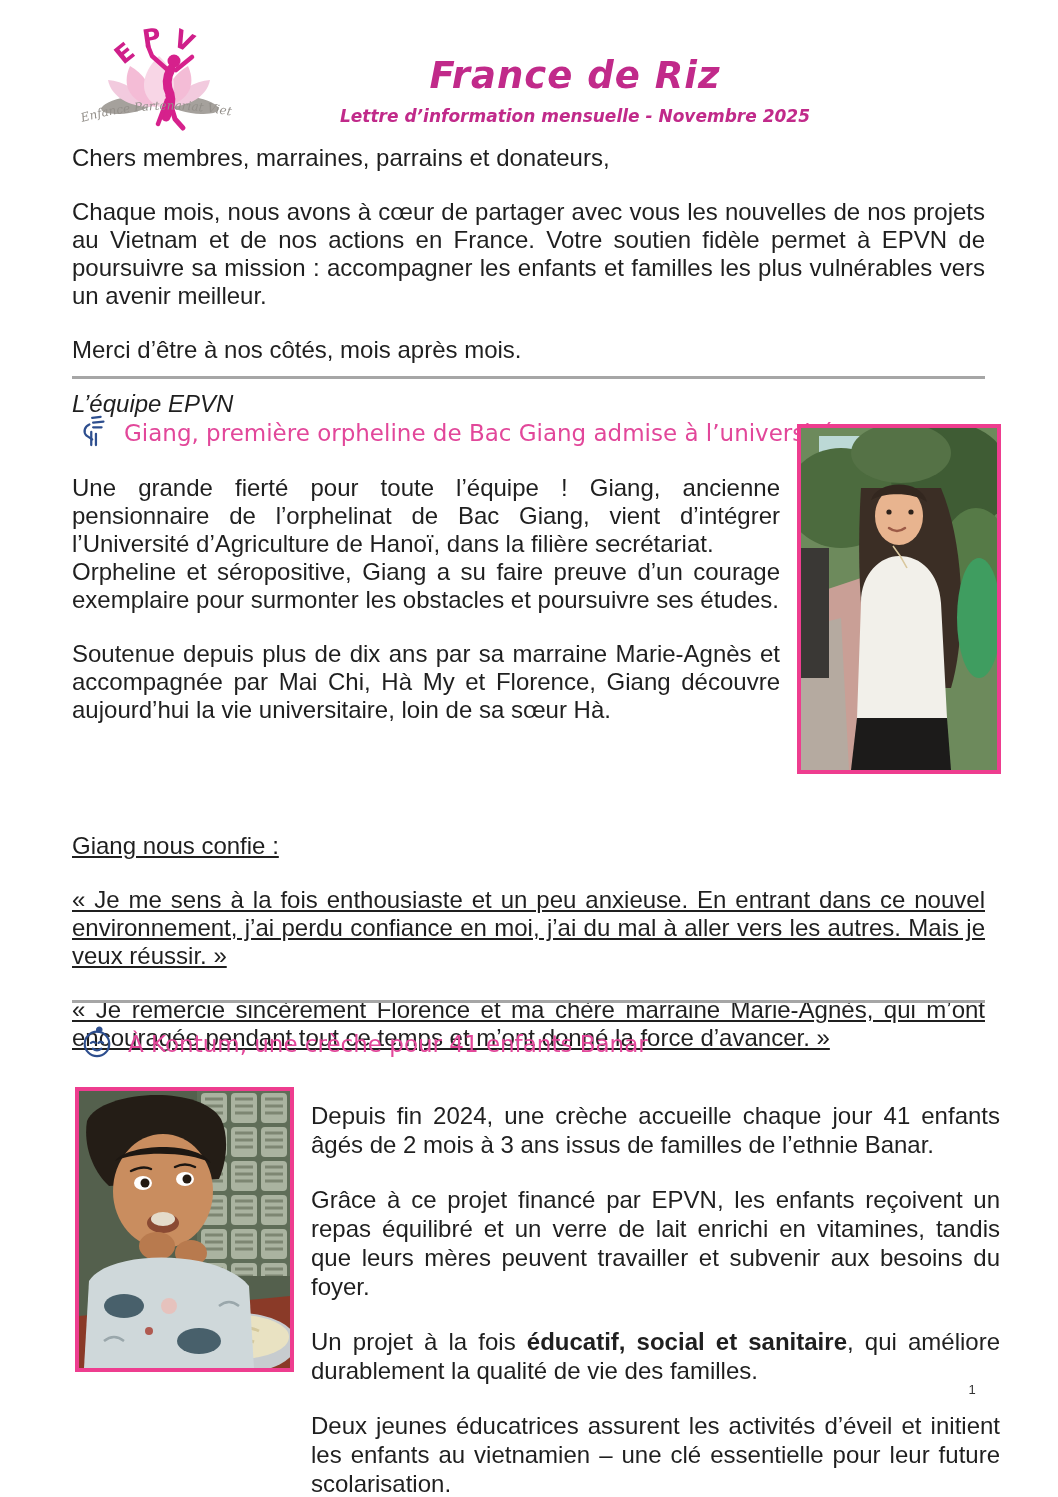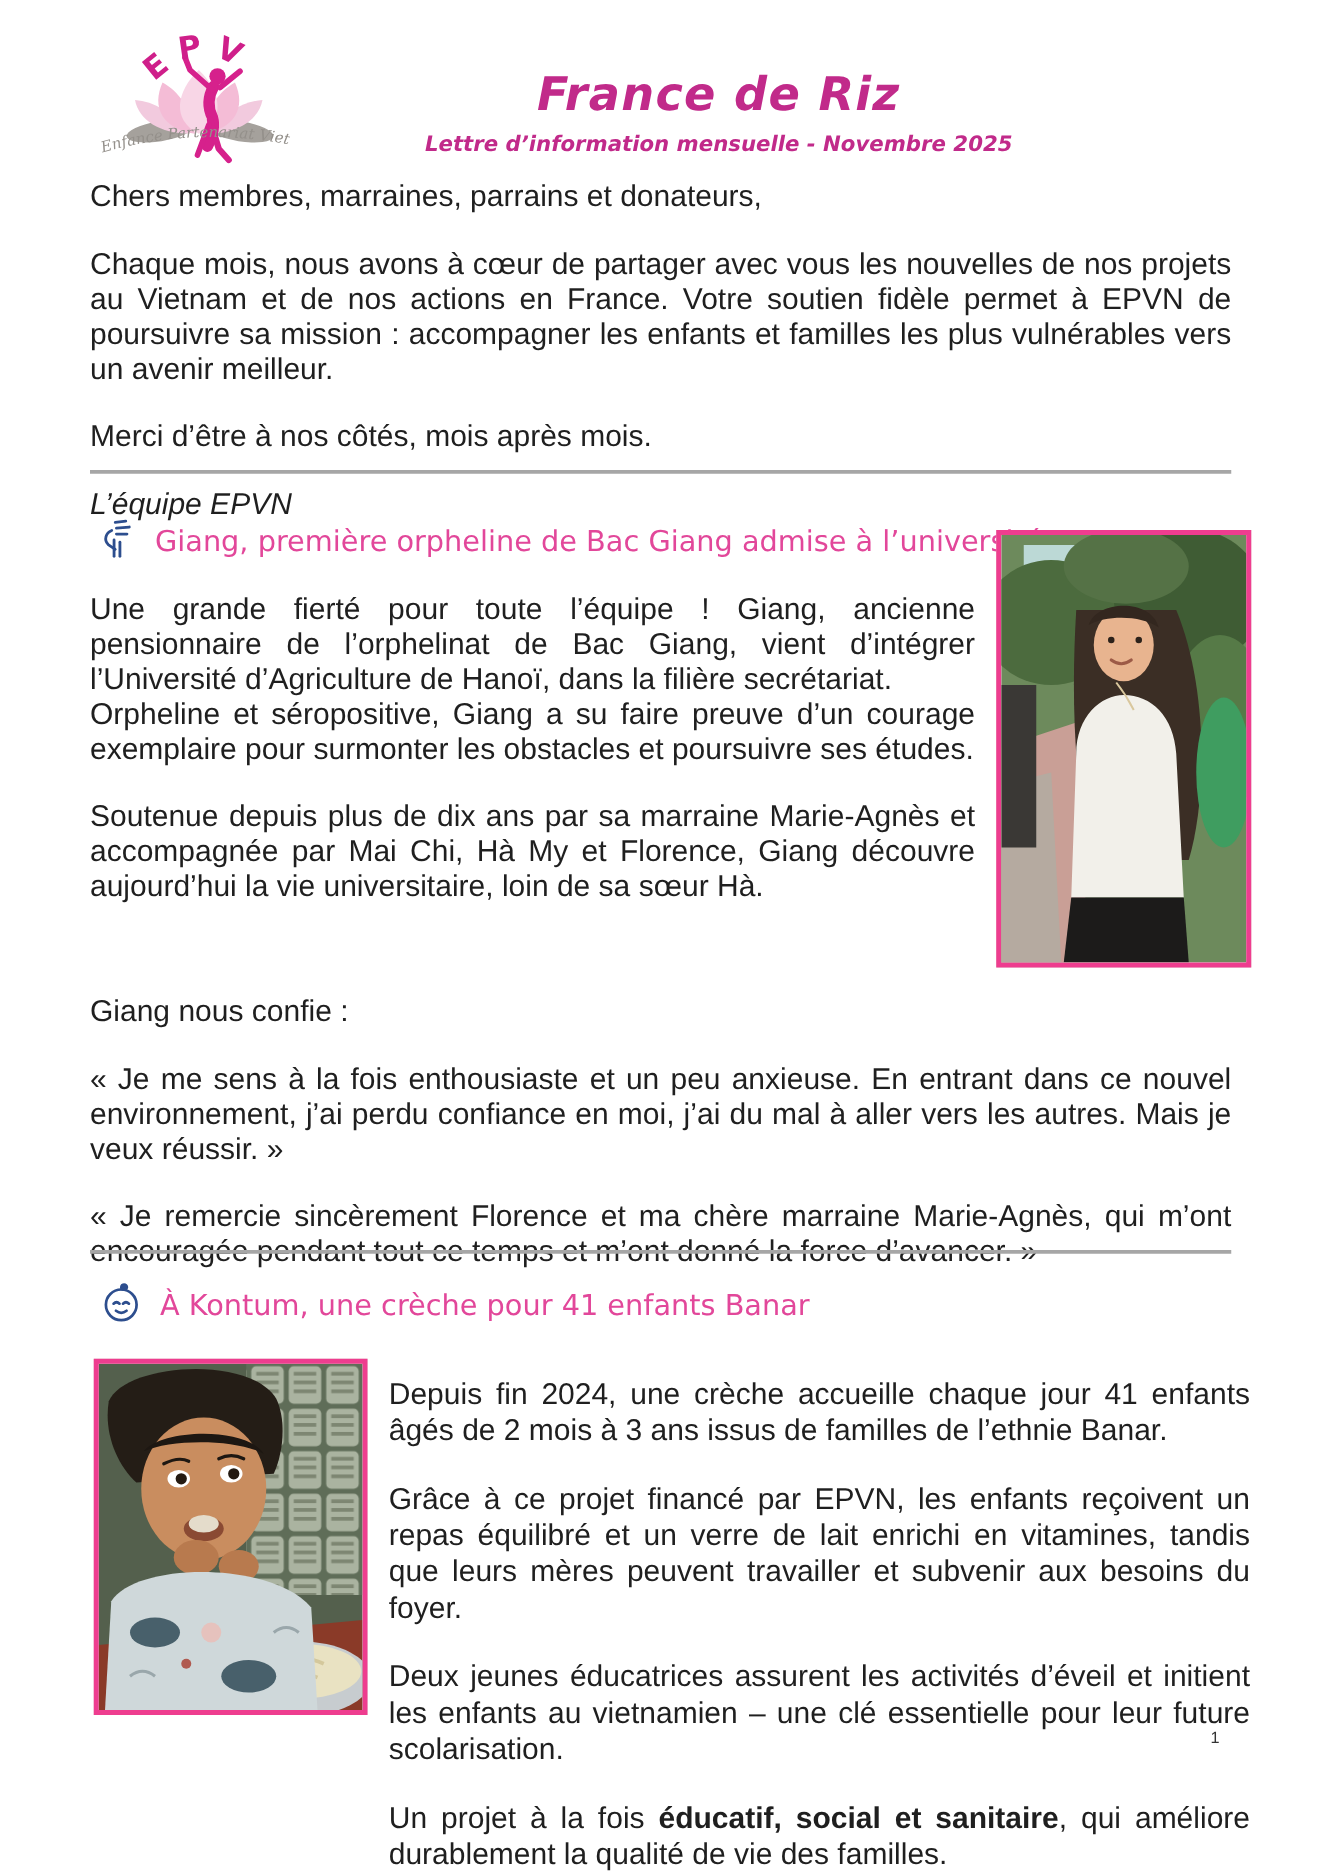--- a/index.html
+++ b/index.html
@@ -136,21 +136,21 @@
       <path d="M88,100 q8,6 16,0" stroke="#9c5a46" stroke-width="2.5" fill="none" stroke-linecap="round"></path>
       <circle cx="88" cy="84" r="2.6" fill="#2c211a"></circle>
       <circle cx="110" cy="84" r="2.6" fill="#2c211a"></circle>
       <path d="M60,175 C60,145 80,128 98,128 C120,128 138,145 140,175 L146,290 L56,290 Z" fill="#f2f0ea"></path>
       <path d="M56,290 L146,290 L150,342 L50,342 Z" fill="#1c1b1a"></path>
       <ellipse cx="178" cy="190" rx="22" ry="60" fill="#3f9d60"></ellipse>
       <path d="M92,118 q8,10 14,22" stroke="#d9c79d" stroke-width="1.6" fill="none"></path>
     </svg>
   </div>
 
-  <div class="textblock just" style="left:72px;top:796px;width:913px;">
+  <div class="textblock just" style="left:72px;top:832px;width:913px;text-decoration:underline;">
     <p>Giang nous confie :</p>
     <p>« Je me sens à la fois enthousiaste et un peu anxieuse. En entrant dans ce nouvel environnement, j’ai perdu confiance en moi, j’ai du mal à aller vers les autres. Mais je veux réussir. »</p>
     <p>« Je remercie sincèrement Florence et ma chère marraine Marie-Agnès, qui m’ont encouragée pendant tout ce temps et m’ont donné la force d’avancer. »</p>
   </div>
 
   <div class="divider" style="top:1000px;"></div>
 
   <div class="sec-head" style="left:80px;top:1024px;">
     <span class="icon">
       <svg viewBox="0 0 36 38" width="34" height="36">
@@ -202,19 +202,19 @@
       <ellipse cx="120" cy="250" rx="22" ry="13" fill="#48606b"></ellipse>
       <circle cx="90" cy="215" r="8" fill="#e6c2bd"></circle>
       <path d="M25,250 q10,-8 20,0 M140,215 q10,-8 20,0" stroke="#9aa7ab" stroke-width="2.5" fill="none"></path>
       <circle cx="70" cy="240" r="4" fill="#b05a50"></circle>
     </svg>
   </div>
 
   <div class="textblock just" style="left:311px;top:1086px;width:689px;line-height:29px;margin-top:15px;">
     <p>Depuis fin 2024, une crèche accueille chaque jour 41 enfants âgés de 2 mois à 3 ans issus de familles de l’ethnie Banar.</p>
     <p>Grâce à ce projet financé par EPVN, les enfants reçoivent un repas équilibré et un verre de lait enrichi en vitamines, tandis que leurs mères peuvent travailler et subvenir aux besoins du foyer.</p>
+    <p><span>Un projet à la fois </span><b>éducatif, social et sanitaire</b><span>, qui améliore durablement la qualité de vie des familles.</span></p>
     <p>Deux jeunes éducatrices assurent les activités d’éveil et initient les enfants au vietnamien – une clé essentielle pour leur future scolarisation.</p>
-    <p><span>Un projet à la fois </span><b>éducatif, social et sanitaire</b><span>, qui améliore durablement la qualité de vie des familles.</span></p>
   </div>
 
   <div class="pagenum">1</div>
 
 </div>
 
 </body></html>

